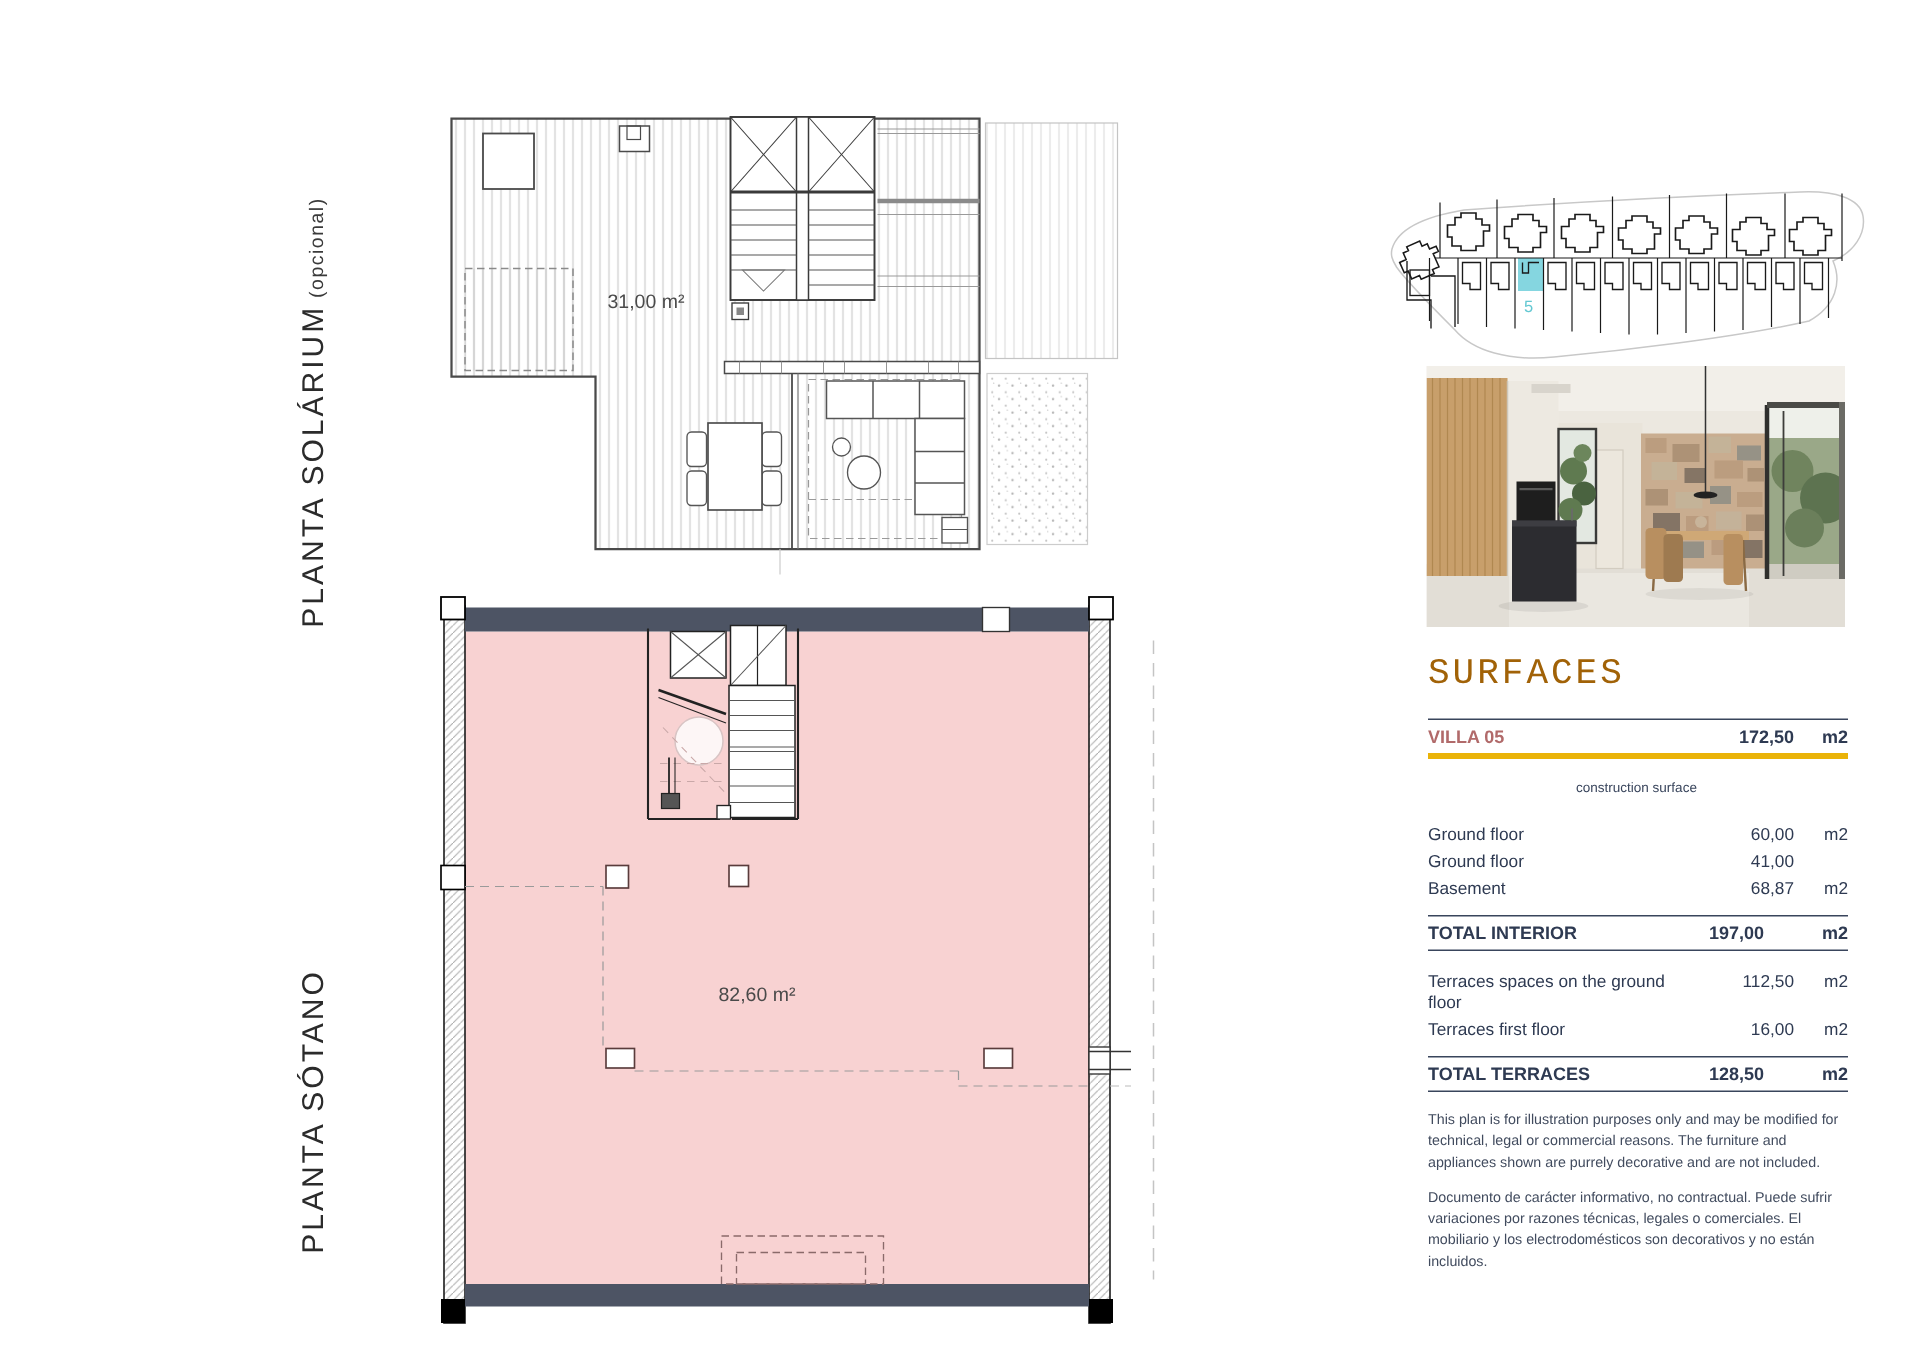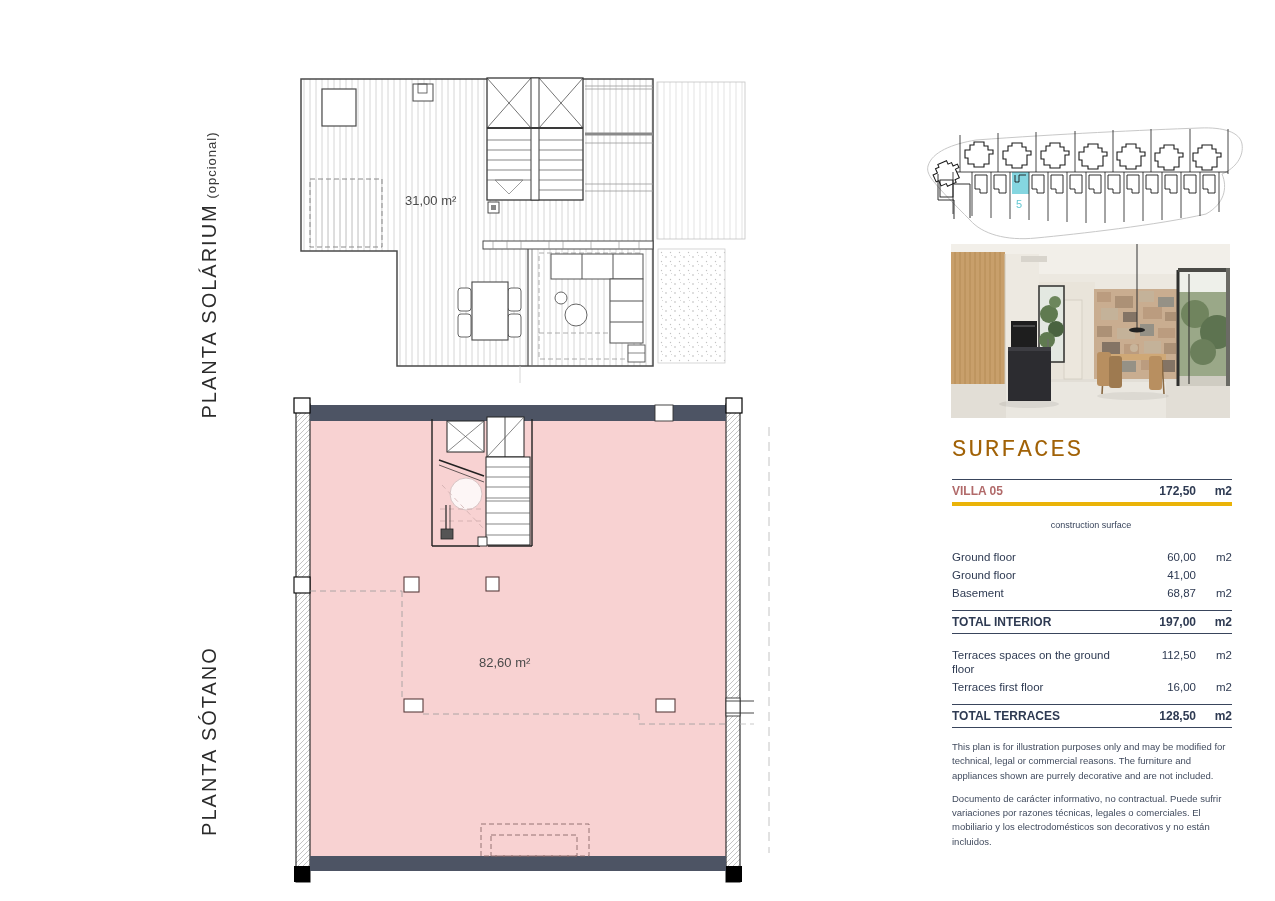--- a/index.html
+++ b/index.html
@@ -21,21 +21,21 @@
   .surfaces{position:absolute;left:952px;top:436px;width:280px;}
   .surfaces h1{margin:0 0 16px 0;font-size:24px;font-weight:400;letter-spacing:2px;color:#a16207;font-family:Liberation Mono, monospace;}
   .s-row{display:flex;align-items:baseline;font-size:11.5px;line-height:14px;padding:2px 0;}
   .s-row .lab{flex:1;text-align:left;}
   .s-row .val{width:62px;text-align:right;}
   .s-row .unit{width:36px;text-align:right;}
   .s-row.head{font-weight:bold;font-size:12px;border-top:1px solid #39455c;border-bottom:4px solid #eab308;
               padding:4px 0;}
   .s-row.head .lab{color:#b16a6a;}
   .s-row.total{font-weight:bold;font-size:12px;border-top:1px solid #39455c;border-bottom:1px solid #39455c;
-               padding:4px 0;margin-top:8px;}
+               padding:4px 0;margin-top:8px;gap:20px;}
   .col-note{font-size:9px;color:#39455c;text-align:center;margin:14px 0 10px 0;padding-right:2px;}
   .grp{margin:18px 0 8px 0;}
   .disclaimer{font-size:9.5px;line-height:1.5;color:#414b5e;margin-top:12px;}
   .disclaimer p{margin:0 0 9px 0;}
 </style>
 </head>
 <body>
 
 <div class="page">
 

